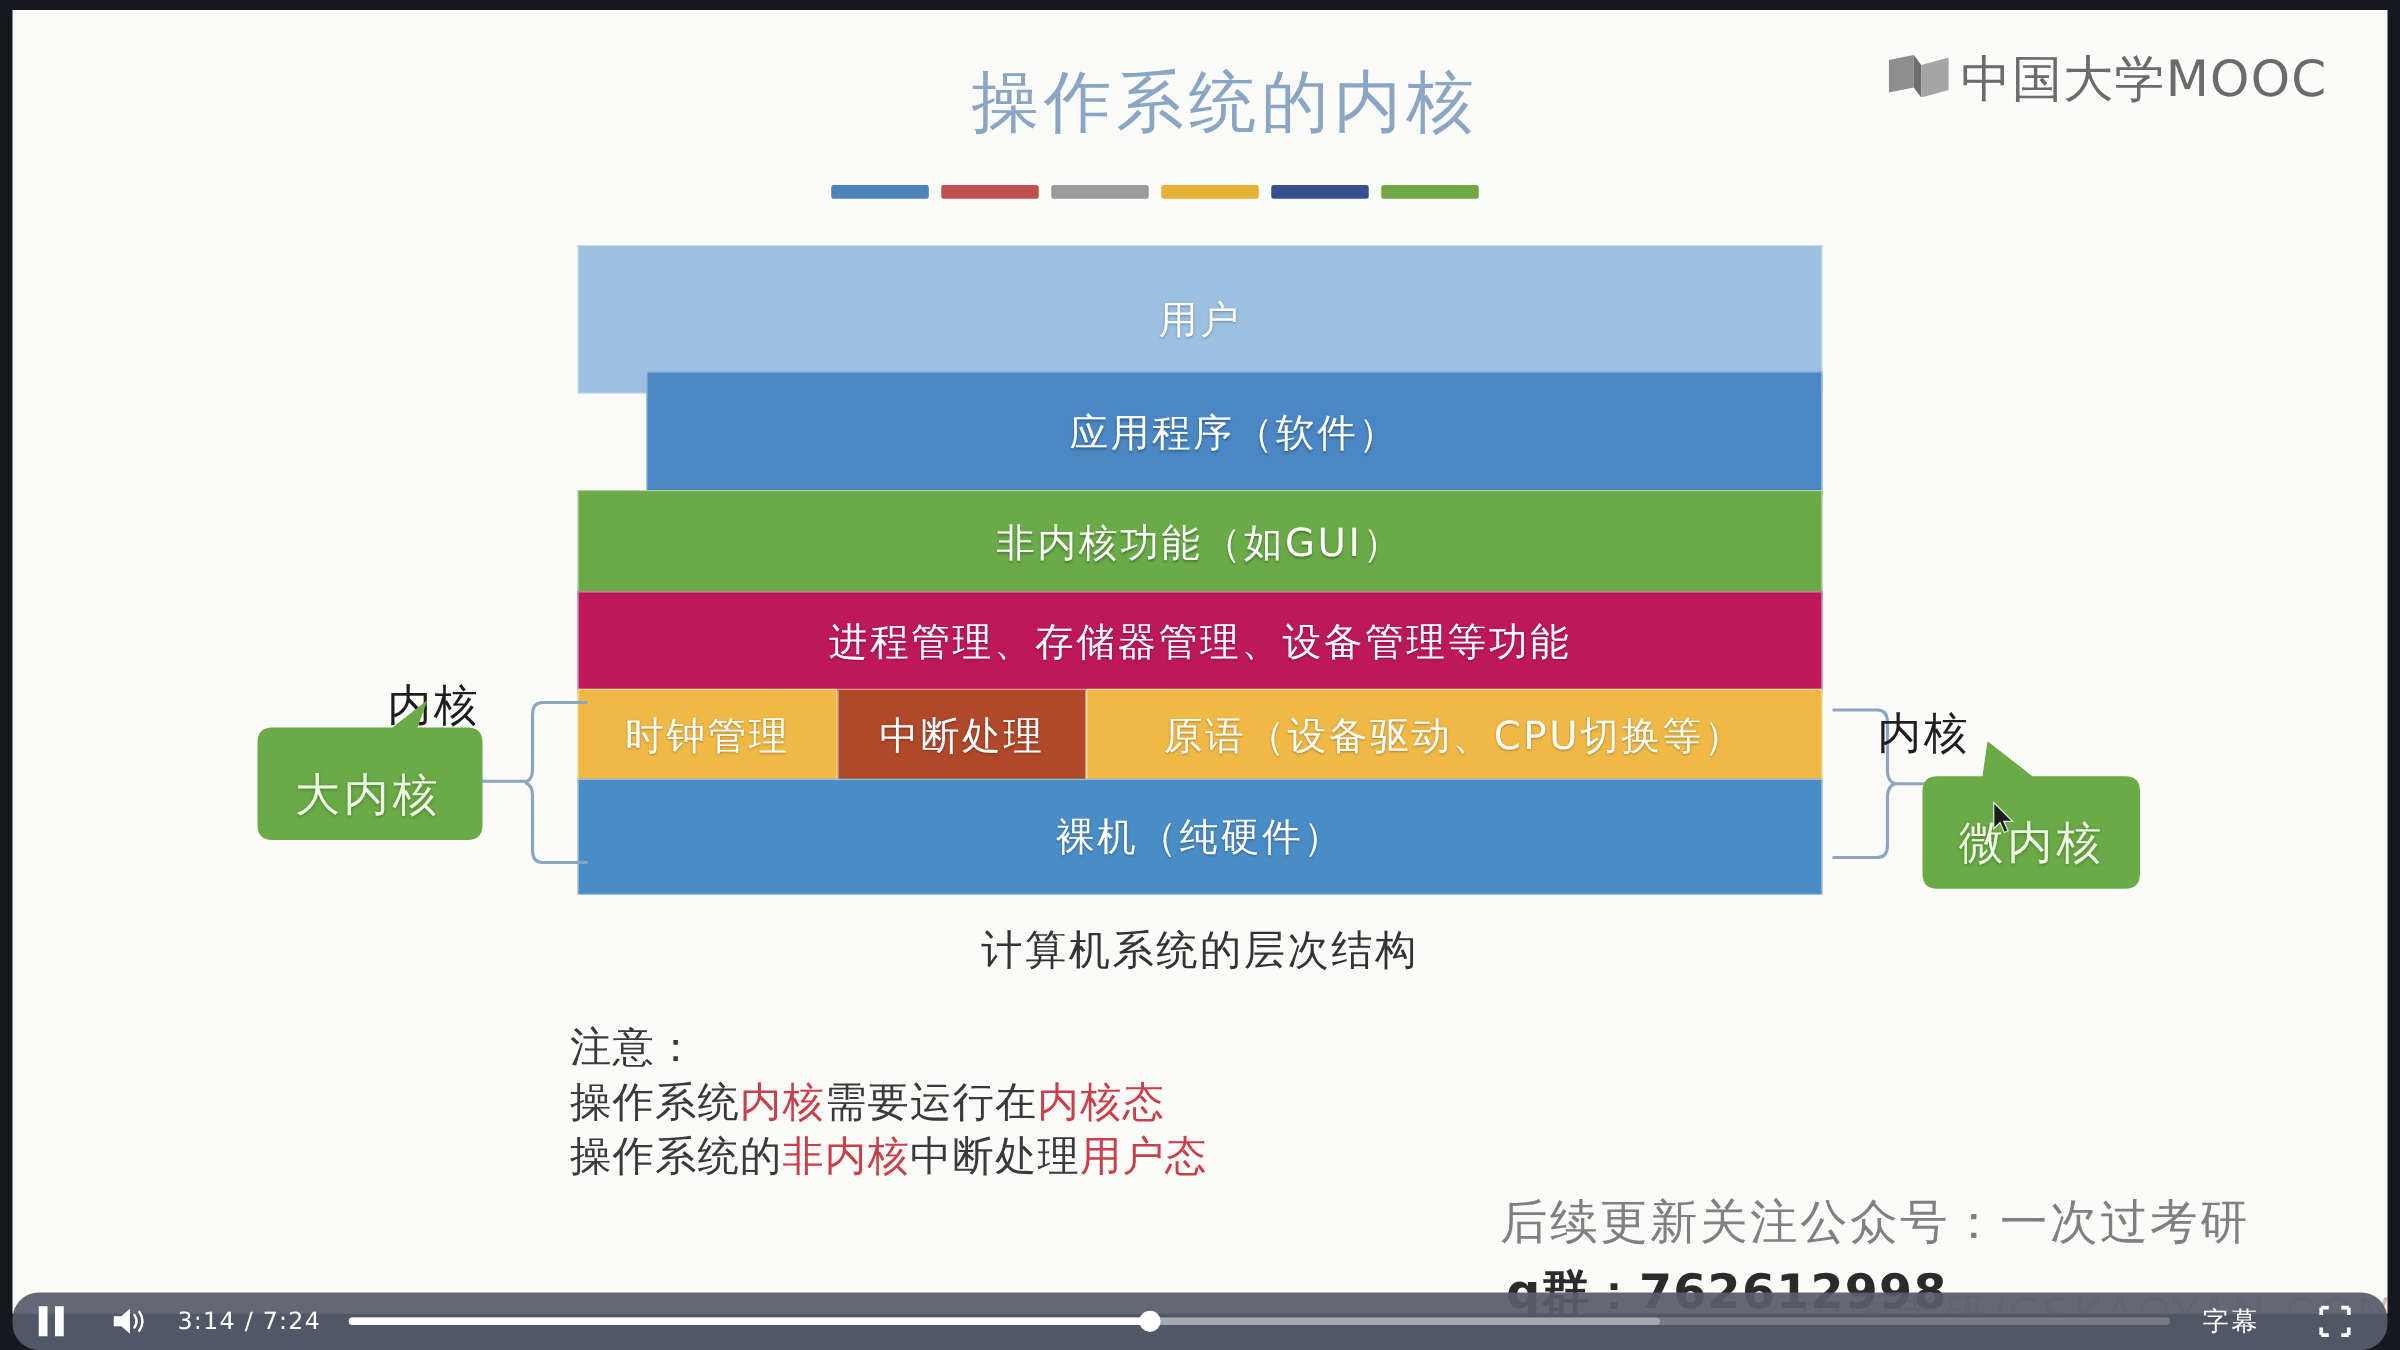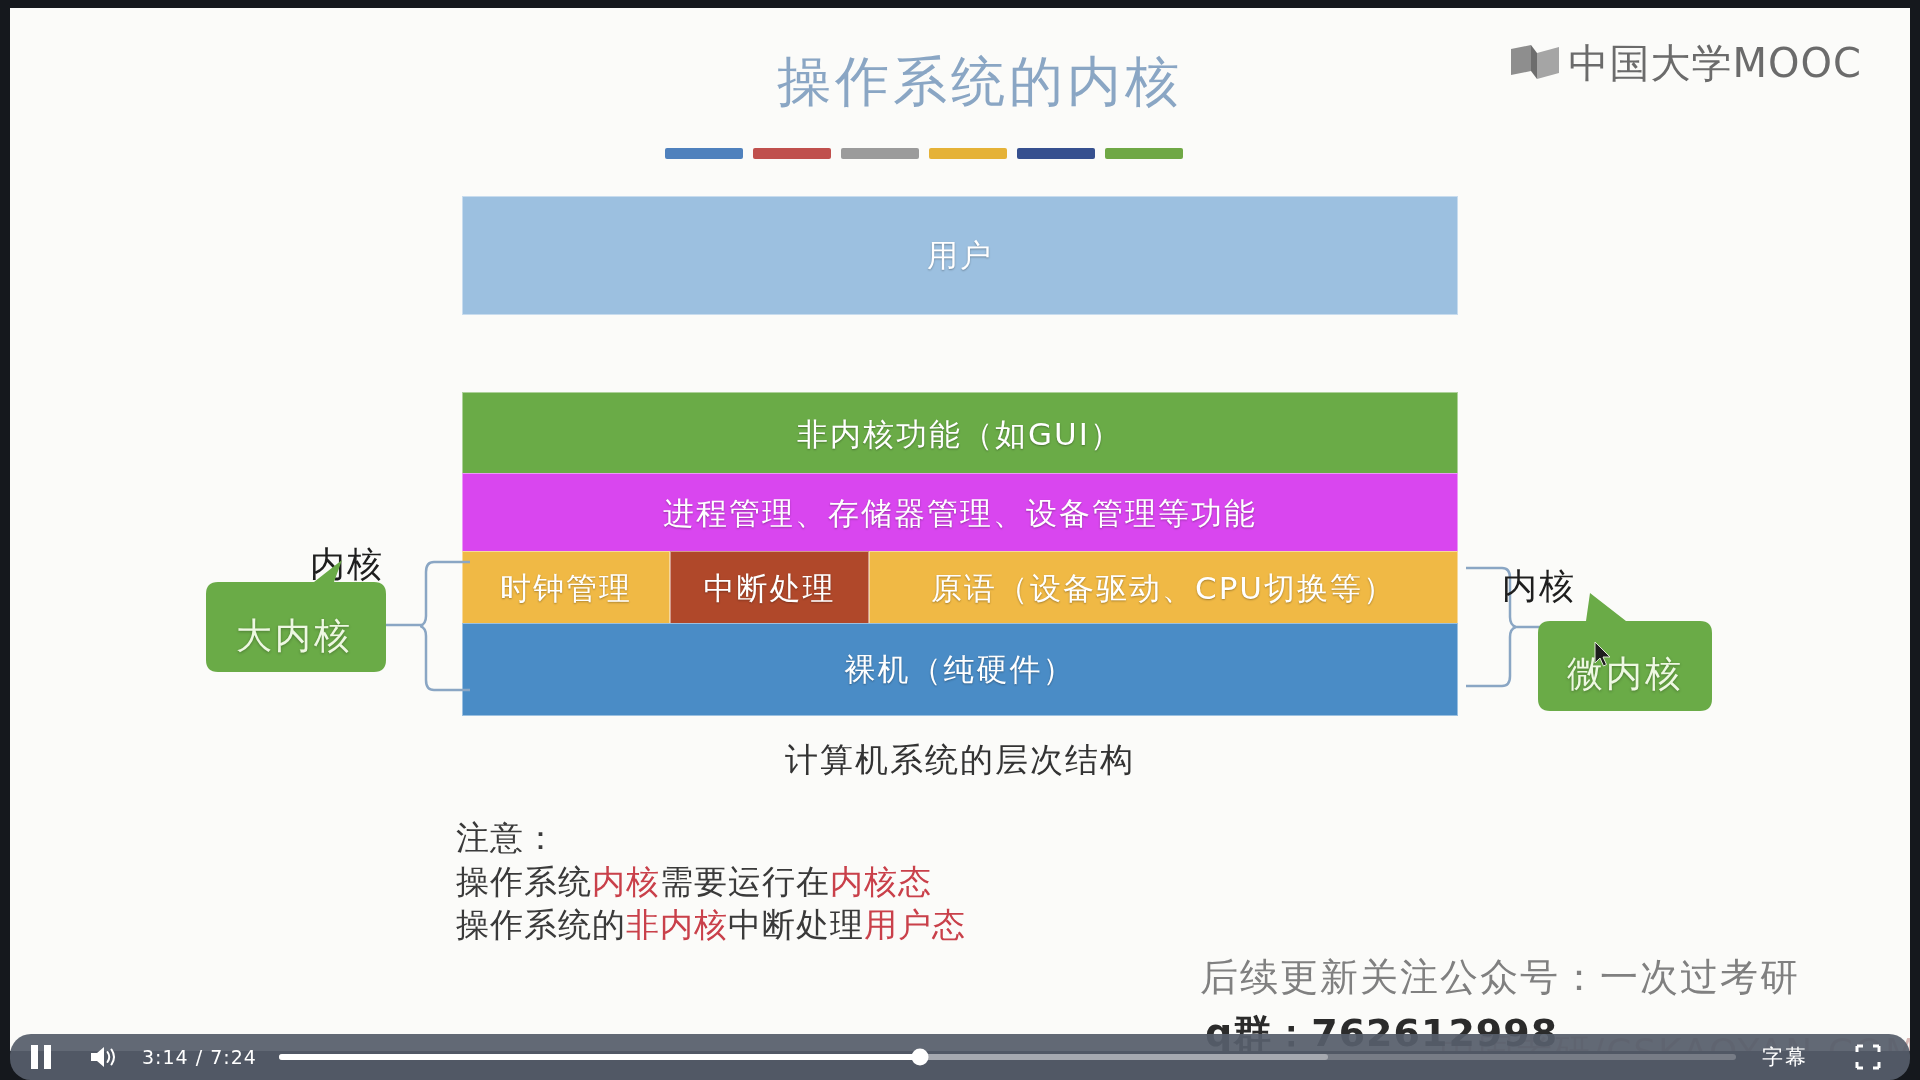--- a/index.html
+++ b/index.html
@@ -188,22 +188,23 @@
       <span style="background:#4f81bd"></span>
       <span style="background:#c0504d"></span>
       <span style="background:#9b9b9b"></span>
       <span style="background:#e5b237"></span>
       <span style="background:#36508f"></span>
       <span style="background:#6fa845"></span>
     </div>
 
     <div id="stack">
       <div class="layer" id="layer-user" style="background: rgb(156, 192, 224);">用户</div>
+      <div class="layer" id="layer-app" style="background: rgb(74, 135, 196);">应用程序（软件）</div>
       <div class="layer" id="layer-nonker" style="background: rgb(106, 171, 71);">非内核功能（如GUI）</div>
-      <div class="layer" id="layer-mgmt" style="background: #d946ef; font-family: Liberation Serif, serif;">进程管理、存储器管理、设备管理等功能</div>
+      <div class="layer" id="layer-mgmt" style="background: #be185d; font-family: Liberation Serif, serif;">进程管理、存储器管理、设备管理等功能</div>
       <div id="kernel-row">
         <div class="layer" id="layer-clock" style="background: rgb(240, 185, 69);">时钟管理</div>
         <div class="layer" id="layer-int" style="background: rgb(176, 72, 42);">中断处理</div>
         <div class="layer" id="layer-prim" style="background: rgb(240, 185, 69);">原语（设备驱动、CPU切换等）</div>
       </div>
       <div class="layer" id="layer-bare" style="background: rgb(74, 140, 198);">裸机（纯硬件）</div>
     </div>
 
     <div id="stack-caption">计算机系统的层次结构</div>
 

